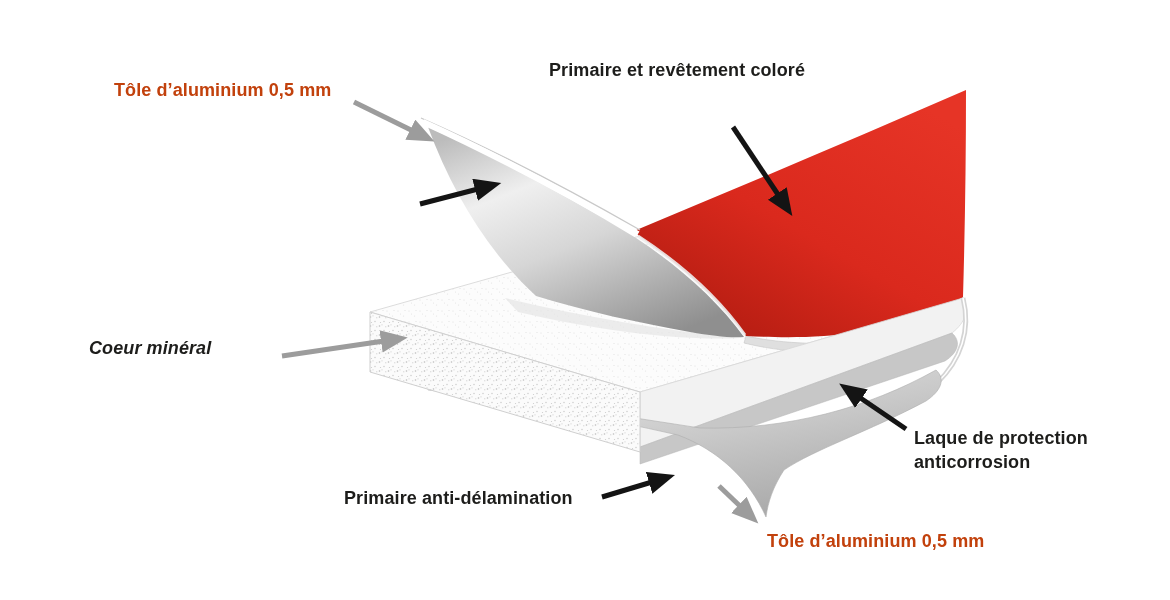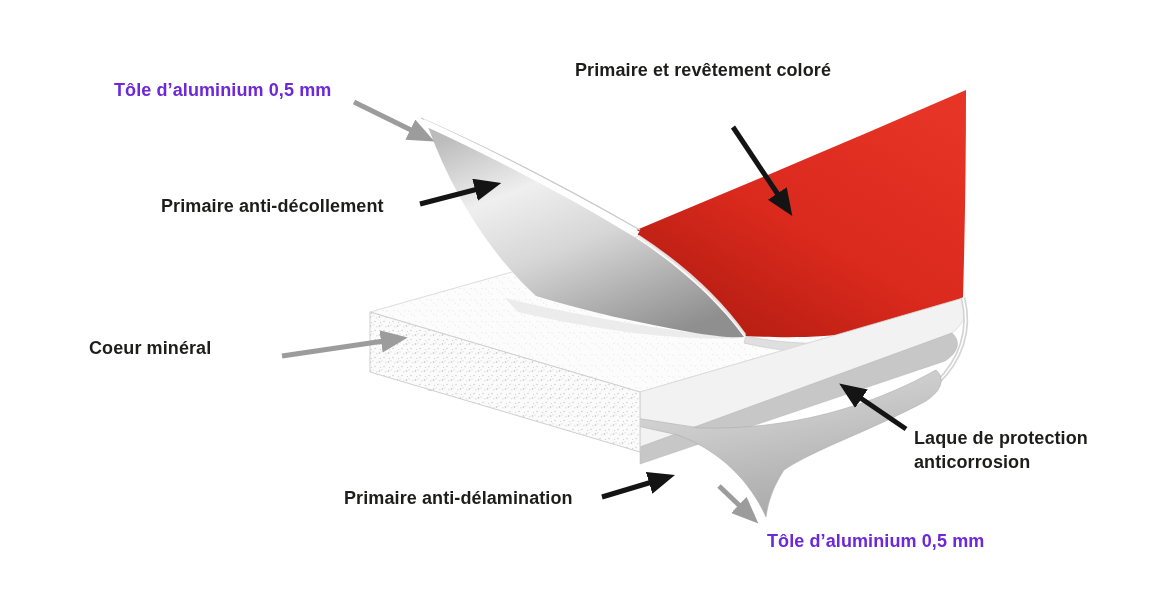--- a/index.html
+++ b/index.html
@@ -7,21 +7,21 @@
   .stage{
     position:relative;width:1170px;height:600px;background:#ffffff;overflow:hidden;
     font-family:"Liberation Sans",sans-serif;
   }
   .stage svg{position:absolute;left:0;top:0;display:block;}
   .label{
     position:absolute;
     font-weight:700;font-size:18px;line-height:1.33;
     color:#1d1d1b;white-space:nowrap;letter-spacing:0.1px;
   }
-  .label.gray{color:#6d28d9;}
+  .label.gray{color:#c2410c;}
 </style>
 </head>
 <body>
 
 <div class="stage">
 
   <svg width="1170" height="600" viewBox="0 0 1170 600">
     <defs>
       <linearGradient id="redGrad" x1="0.85" y1="0.05" x2="0.15" y2="0.95">
         <stop offset="0" stop-color="#e63426"></stop>
@@ -90,27 +90,26 @@
     <path d="M 733,127 L 779,196" stroke="#141414" stroke-width="5" fill="none" marker-end="url(#arrowBlack)"></path>
     <path d="M 420,204 L 478,189" stroke="#141414" stroke-width="5" fill="none" marker-end="url(#arrowBlack)"></path>
     <path d="M 282,356 L 384,341" stroke="#9c9c9c" stroke-width="5" fill="none" marker-end="url(#arrowGray)"></path>
     <path d="M 906,429 L 859,397" stroke="#141414" stroke-width="5" fill="none" marker-end="url(#arrowBlack)"></path>
     <path d="M 602,497 L 652,482" stroke="#141414" stroke-width="5" fill="none" marker-end="url(#arrowBlack)"></path>
     <path d="M 719,486 L 741,507" stroke="#9c9c9c" stroke-width="5" fill="none" marker-end="url(#arrowGray)"></path>
   </svg>
 
   <div class="label gray" style="left:114px;top:79px;">Tôle d’aluminium 0,5 mm</div>
 
-  <div class="label" style="left:575px;top:59px;">
+  <div class="label" style="left:549px;top:59px;">
     <div>Primaire et revêtement coloré</div>
   </div>
 
-  <div class="label" style="left:161px;top:195px;">Primaire anti-décollement</div>
 
-  <div class="label" style="left:89px;top:337px;">
+  <div class="label" style="left:89px;top:337px;font-style:italic;">
     <div>Coeur minéral</div>
   </div>
 
   <div class="label" style="left:914px;top:427px;">
     <div>Laque de protection</div>
     <div>anticorrosion</div>
   </div>
 
   <div class="label" style="left:344px;top:487px;">Primaire anti-délamination</div>
 

